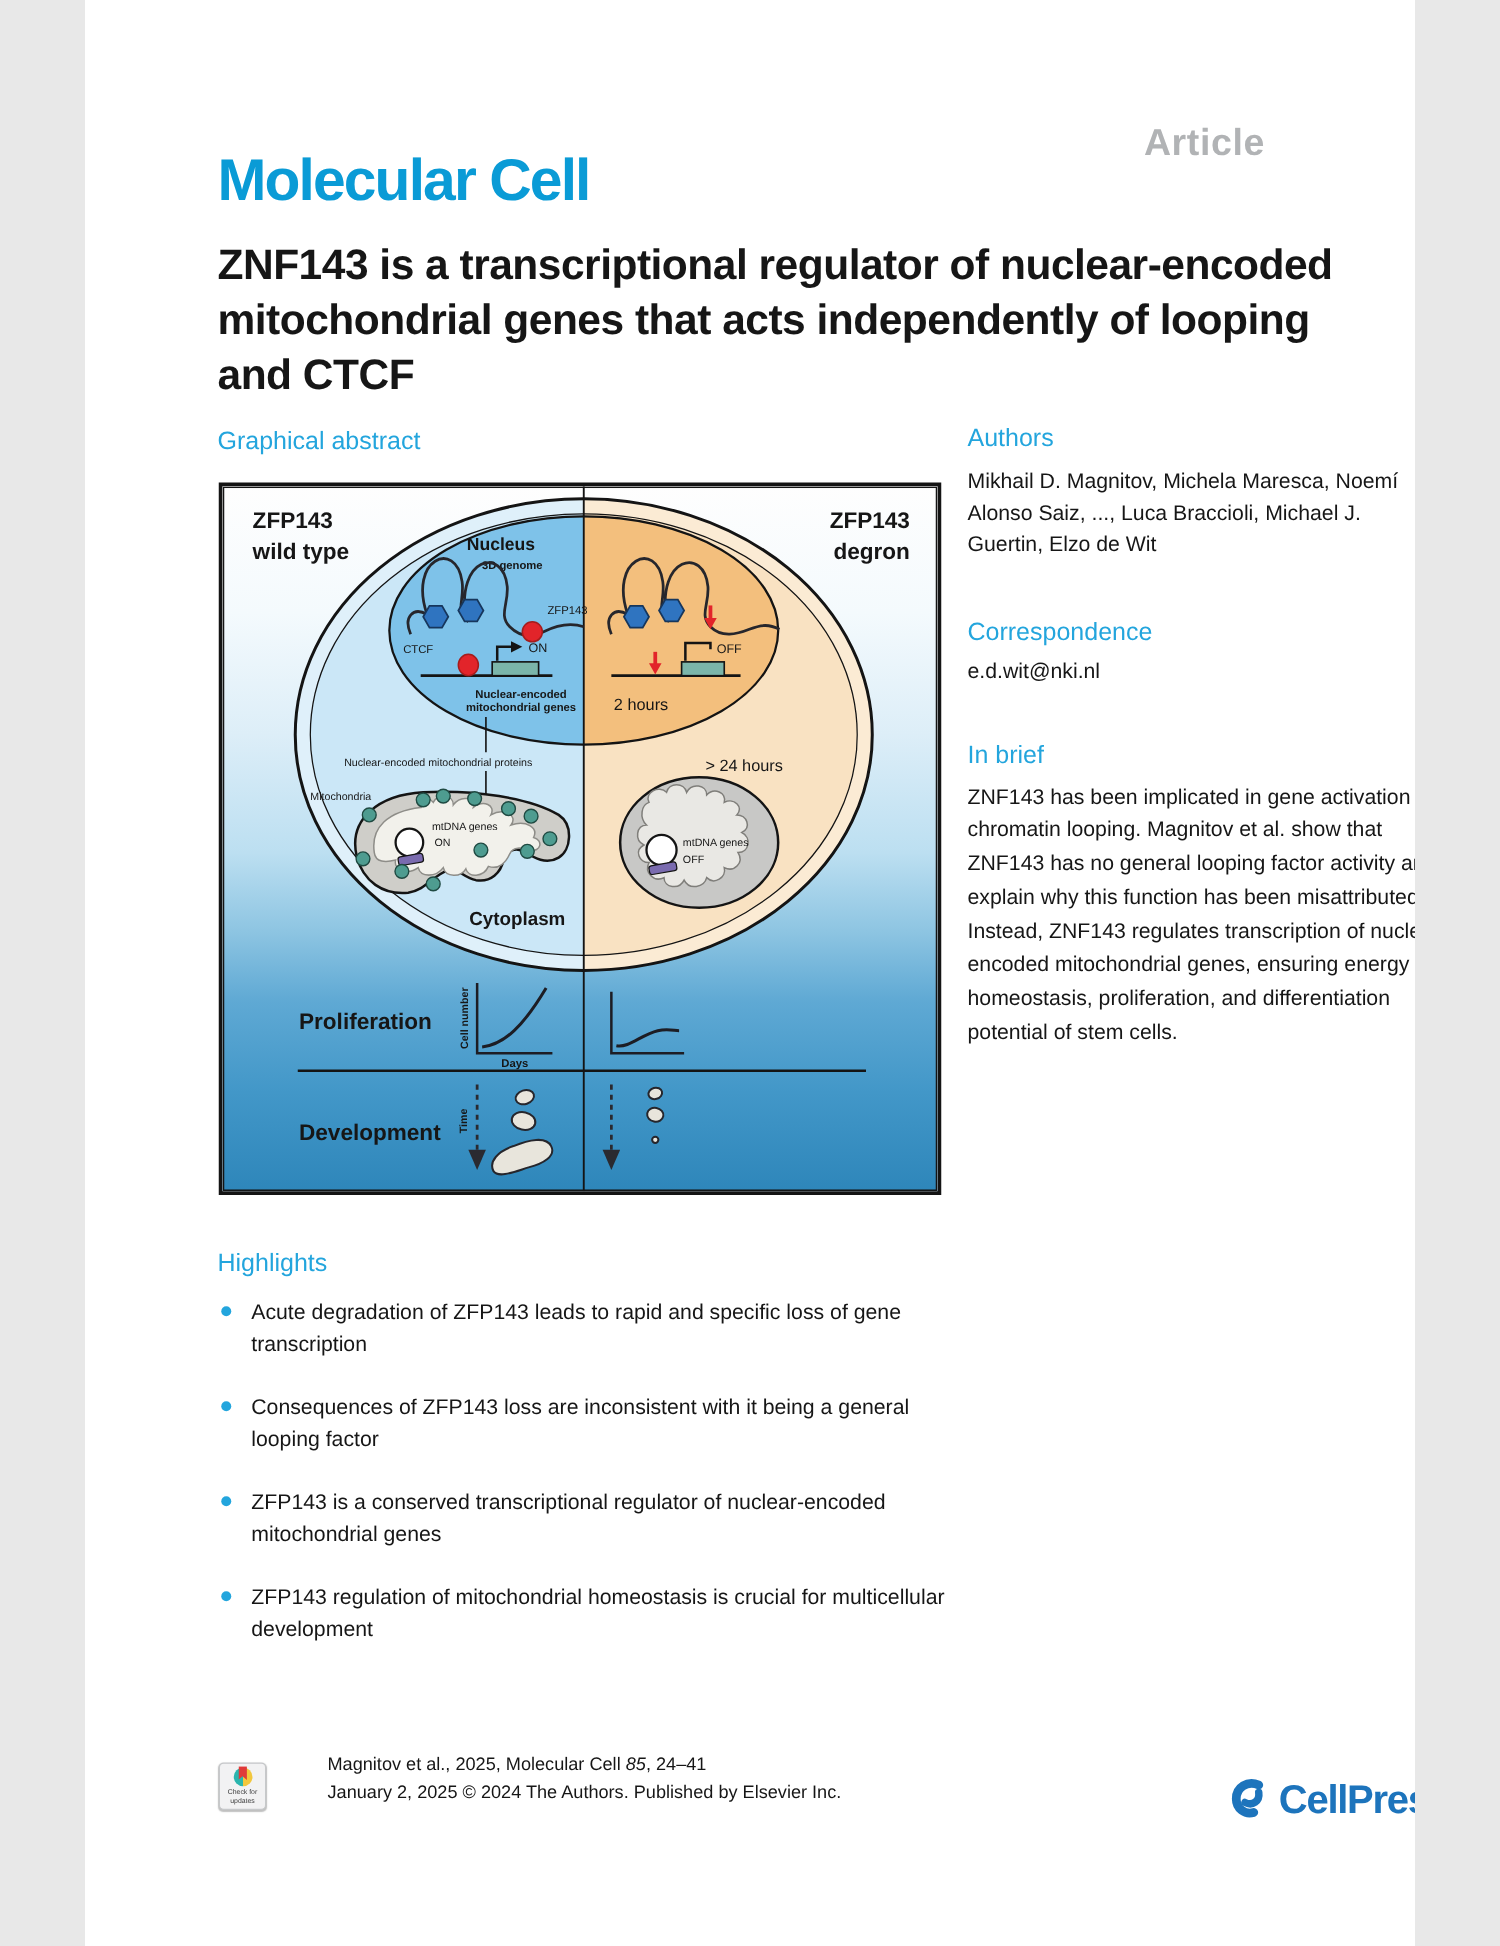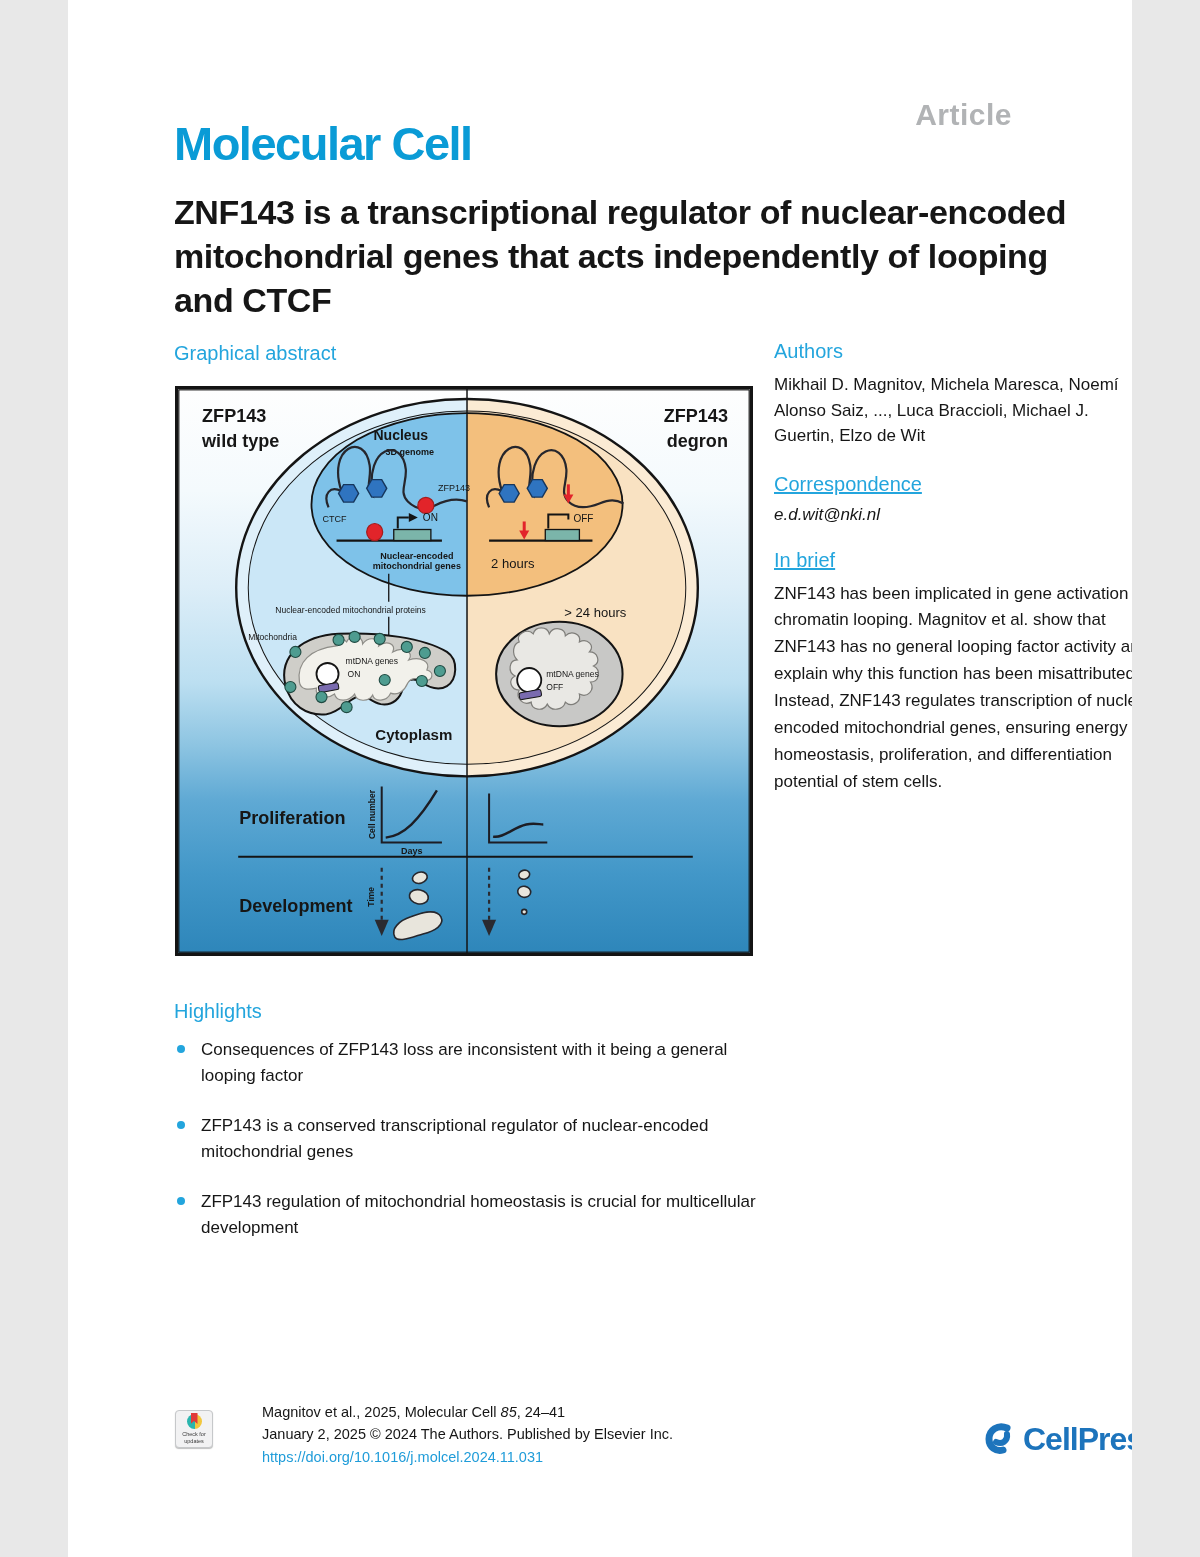--- a/index.html
+++ b/index.html
@@ -24,23 +24,23 @@
   .cyan-h {
     font-size:20px; font-weight:400; color:#23a5dd; margin-bottom:9px;
   }
   .ga-heading { position:absolute; left:106px; top:342px; }
   .figure-frame {
     position:absolute; left:107px; top:386px; width:578px; height:570px;
     border:3px solid #141414; background:#ffffff; padding:0;
   }
   .figure-frame svg { display:block; width:100%; height:100%; }
   .right-col { position:absolute; left:706px; top:340px; width:392px; }
-  .right-col .sec-gap { margin-top:24px;text-decoration:underline; }
+  .right-col .sec-gap { margin-top:46px; }
   .authors-names { font-size:17px; line-height:1.5; color:#161616; width:352px; }
-  .email { font-size:17px; color:#161616;font-style:italic; }
+  .email { font-size:17px; color:#161616; }
   .in-brief-text { font-size:17px; line-height:1.58; color:#161616; width:392px; }
   .highlights { position:absolute; left:106px; top:978px; width:600px;margin-top:22px; }
   .highlights ul { list-style:none; margin-top:14px; }
   .highlights li {
     position:relative; padding-left:27px; margin-bottom:25px;
     font-size:17px; line-height:1.5; color:#161616;
   }
   .highlights li .dot {
     position:absolute; left:3px; top:8px; width:8px; height:8px;
     border-radius:50%; background:#23a5dd;
@@ -260,20 +260,21 @@
     <div class="cyan-h sec-gap">Correspondence</div>
     <p class="email">e.d.wit@nki.nl</p>
 
     <div class="cyan-h sec-gap">In brief</div>
     <p class="in-brief-text">ZNF143 has been implicated in gene activation and chromatin looping. Magnitov et al. show that ZNF143 has no general looping factor activity and explain why this function has been misattributed. Instead, ZNF143 regulates transcription of nuclear-encoded mitochondrial genes, ensuring energy homeostasis, proliferation, and differentiation potential of stem cells.</p>
   </div>
 
   <div class="highlights">
     <div class="cyan-h">Highlights</div>
     <ul>
+      <li><span class="dot"></span><span>Acute degradation of ZFP143 leads to rapid and specific loss of gene transcription</span></li>
       <li><span class="dot"></span><span>Consequences of ZFP143 loss are inconsistent with it being a general looping factor</span></li>
       <li><span class="dot"></span><span>ZFP143 is a conserved transcriptional regulator of nuclear-encoded mitochondrial genes</span></li>
       <li><span class="dot"></span><span>ZFP143 regulation of mitochondrial homeostasis is crucial for multicellular development</span></li>
     </ul>
   </div>
 
   <div class="badge">
     <div class="badge-mark">
       <div class="badge-circle"></div>
       <div class="badge-bookmark"></div>
@@ -282,21 +283,20 @@
       <span>Check for</span><br>
       <span>updates</span>
     </div>
   </div>
 
   <div class="footer-text">
     <div>
       <span>Magnitov et al., 2025, Molecular Cell </span><span class="it">85</span><span>, 24–41</span>
     </div>
     <div>January 2, 2025 © 2024 The Authors. Published by Elsevier Inc.</div>
-    <div><a href="#" class="doi-link">https://doi.org/10.1016/j.molcel.2024.11.031</a></div>
   </div>
 
   <div class="cellpress">
     <svg width="38" height="38" viewBox="0 0 38 38">
       <path d="M27,8 C18,4 9,10 9,19 C9,27 16,32 23,30" fill="none" stroke="#1d74bc" stroke-width="7" stroke-linecap="round"></path>
       <path d="M16,22 C22,25 28,21 27,14" fill="none" stroke="#1d74bc" stroke-width="6" stroke-linecap="round"></path>
     </svg>
     <span class="cp-text">CellPress</span>
   </div>
 

